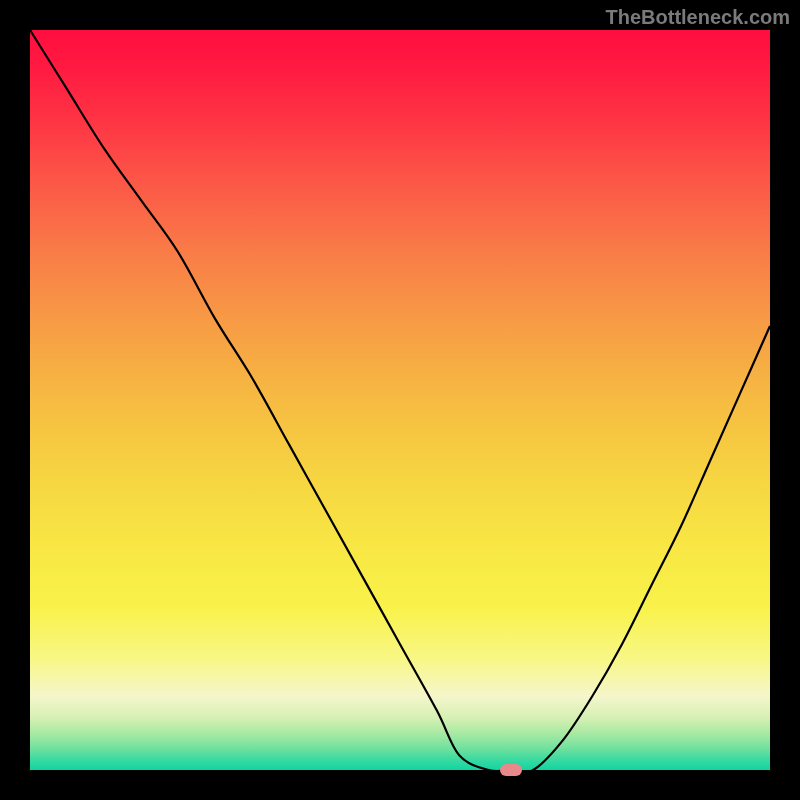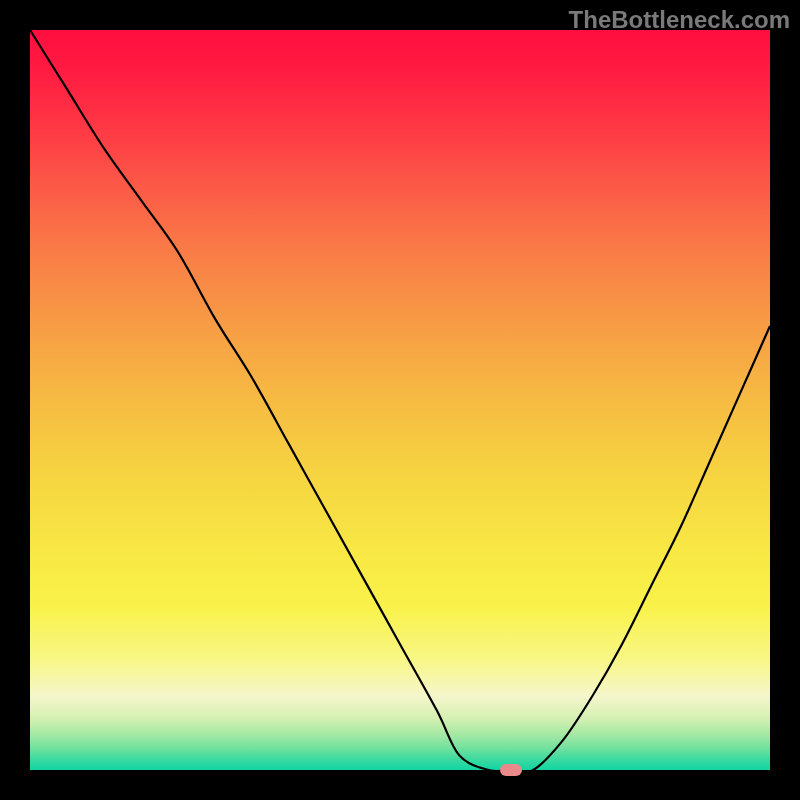--- a/index.html
+++ b/index.html
@@ -9,21 +9,21 @@
     height: 800px;
     background: #000;
     position: relative;
     font-family: Arial, sans-serif;
   }
   .watermark {
     position: absolute;
     top: 6px;
     right: 10px;
     color: #7a7a7a;
-    font-size: 24px;
+    font-size: 20px;
     font-weight: bold;
     z-index: 10;
   }
   .plot-area {
     position: absolute;
     left: 30px;
     top: 30px;
     width: 740px;
     height: 740px;
   }

